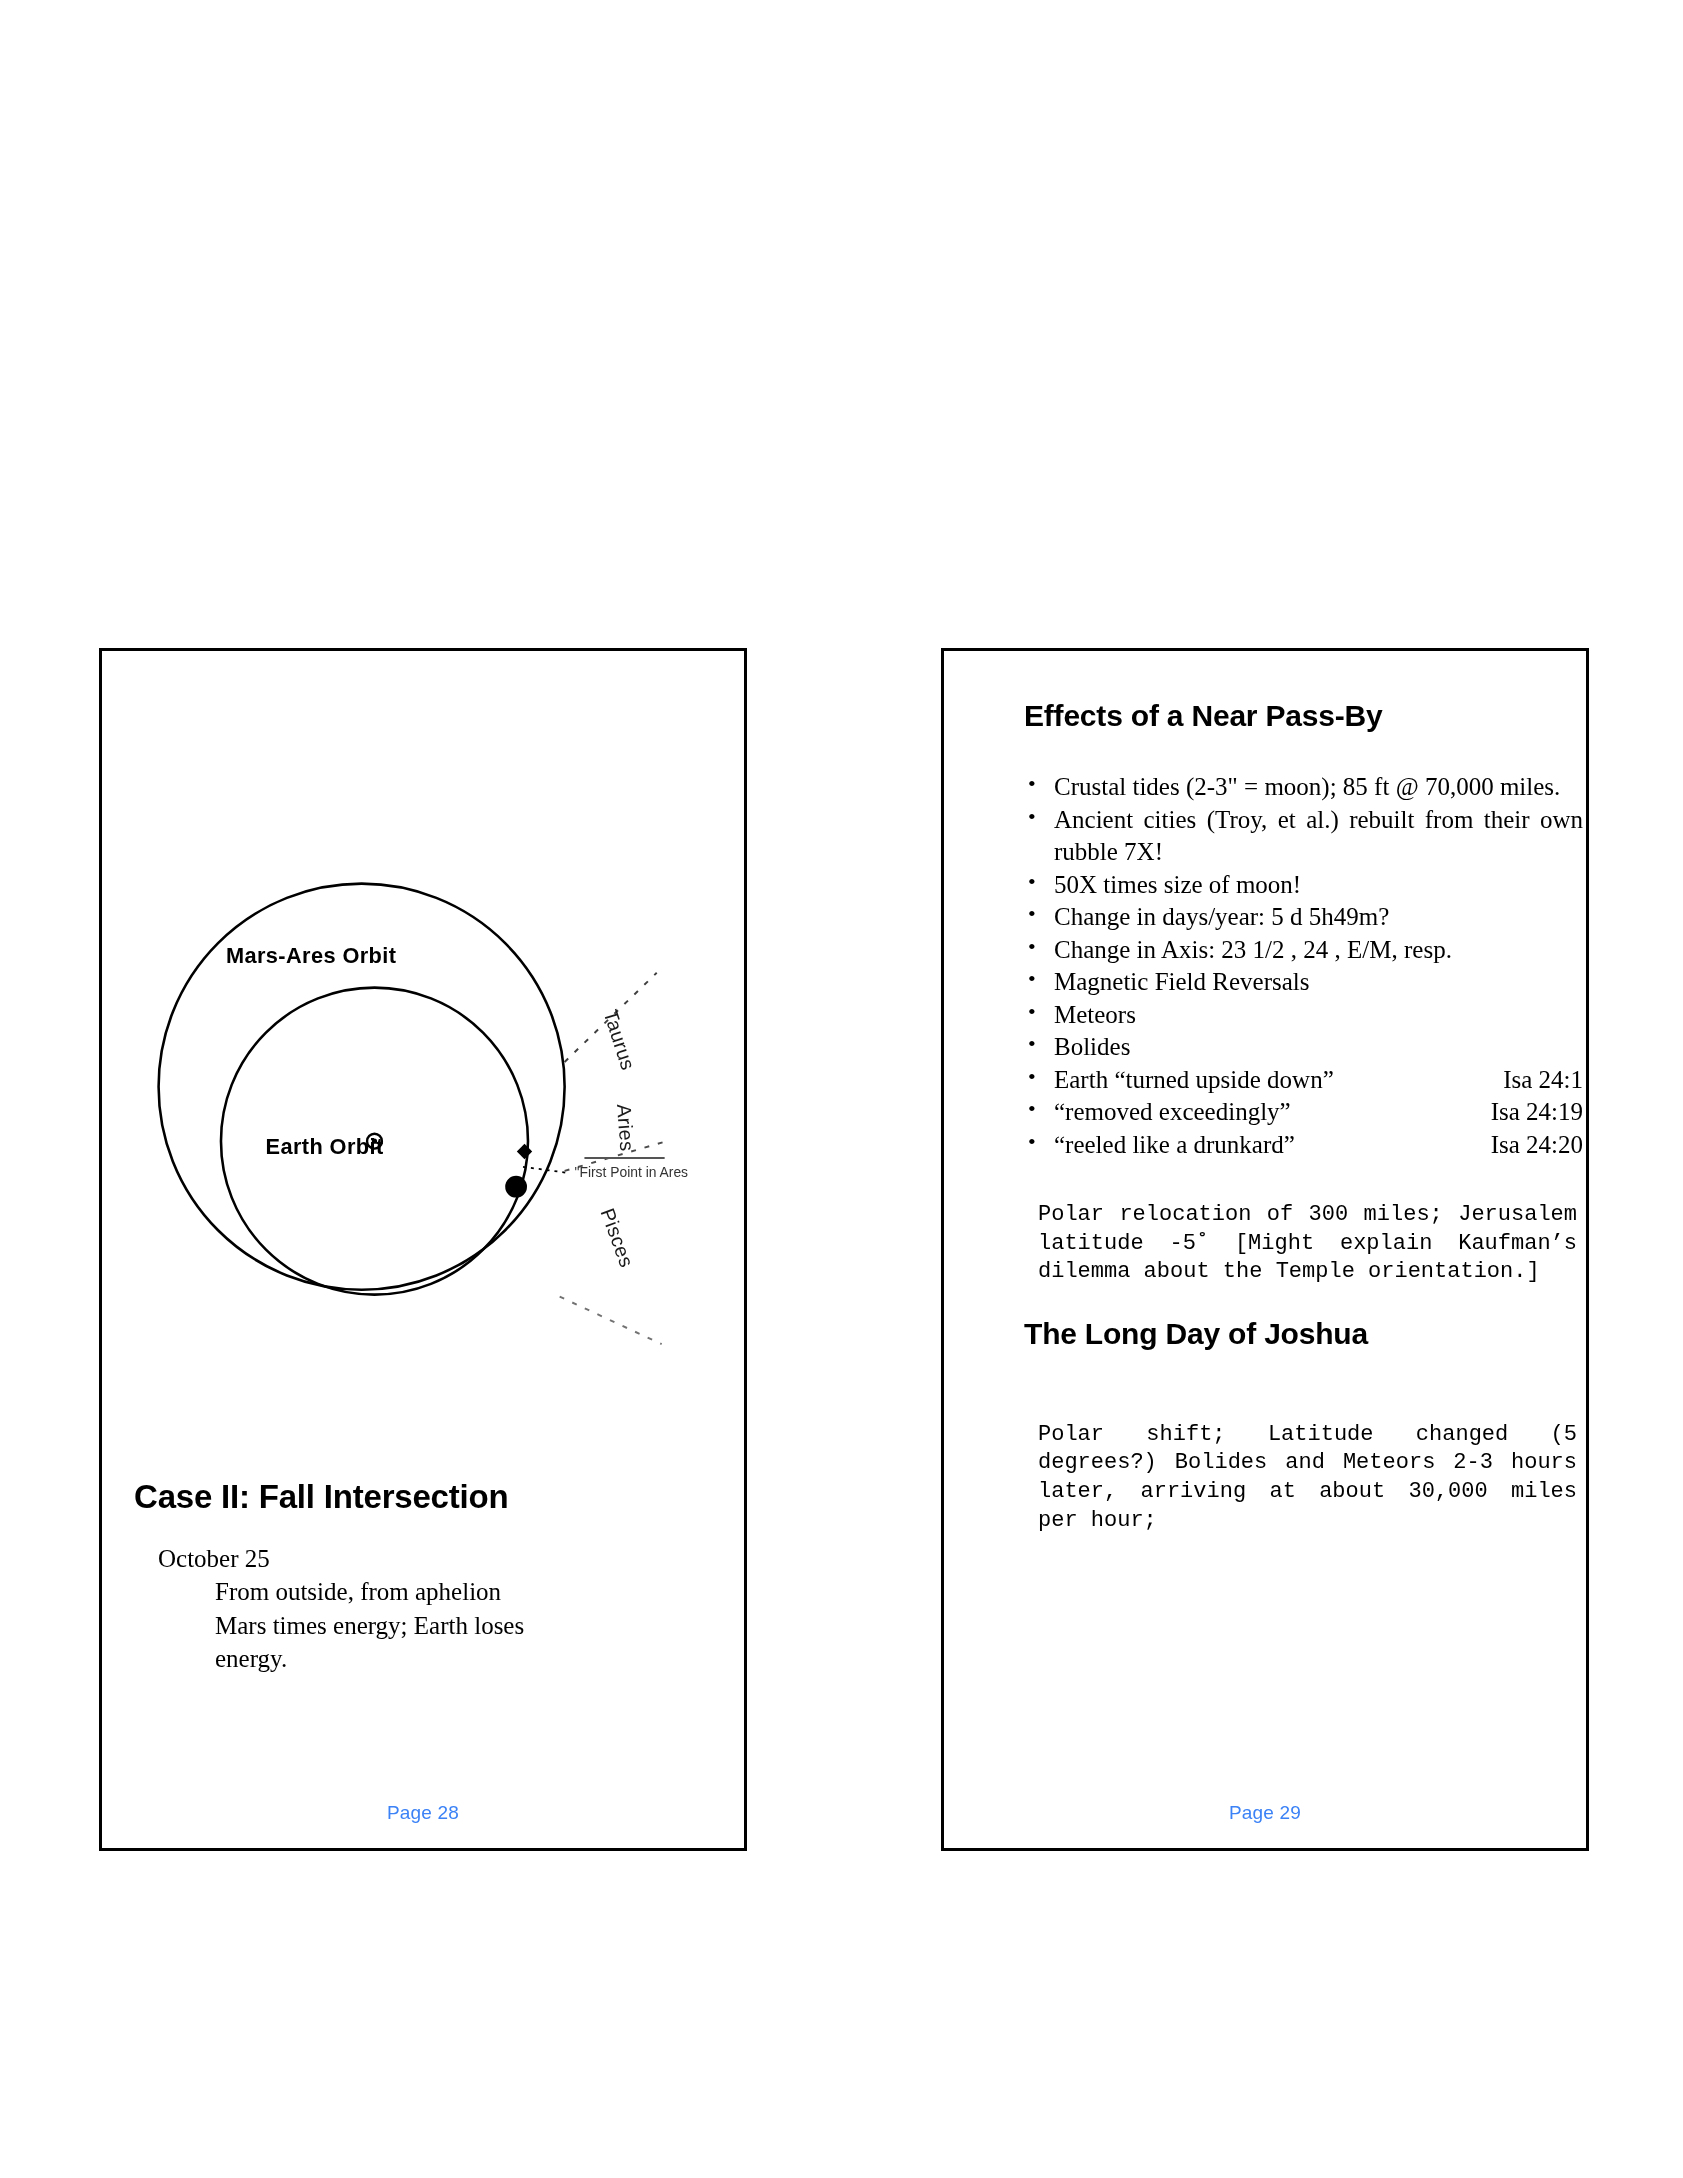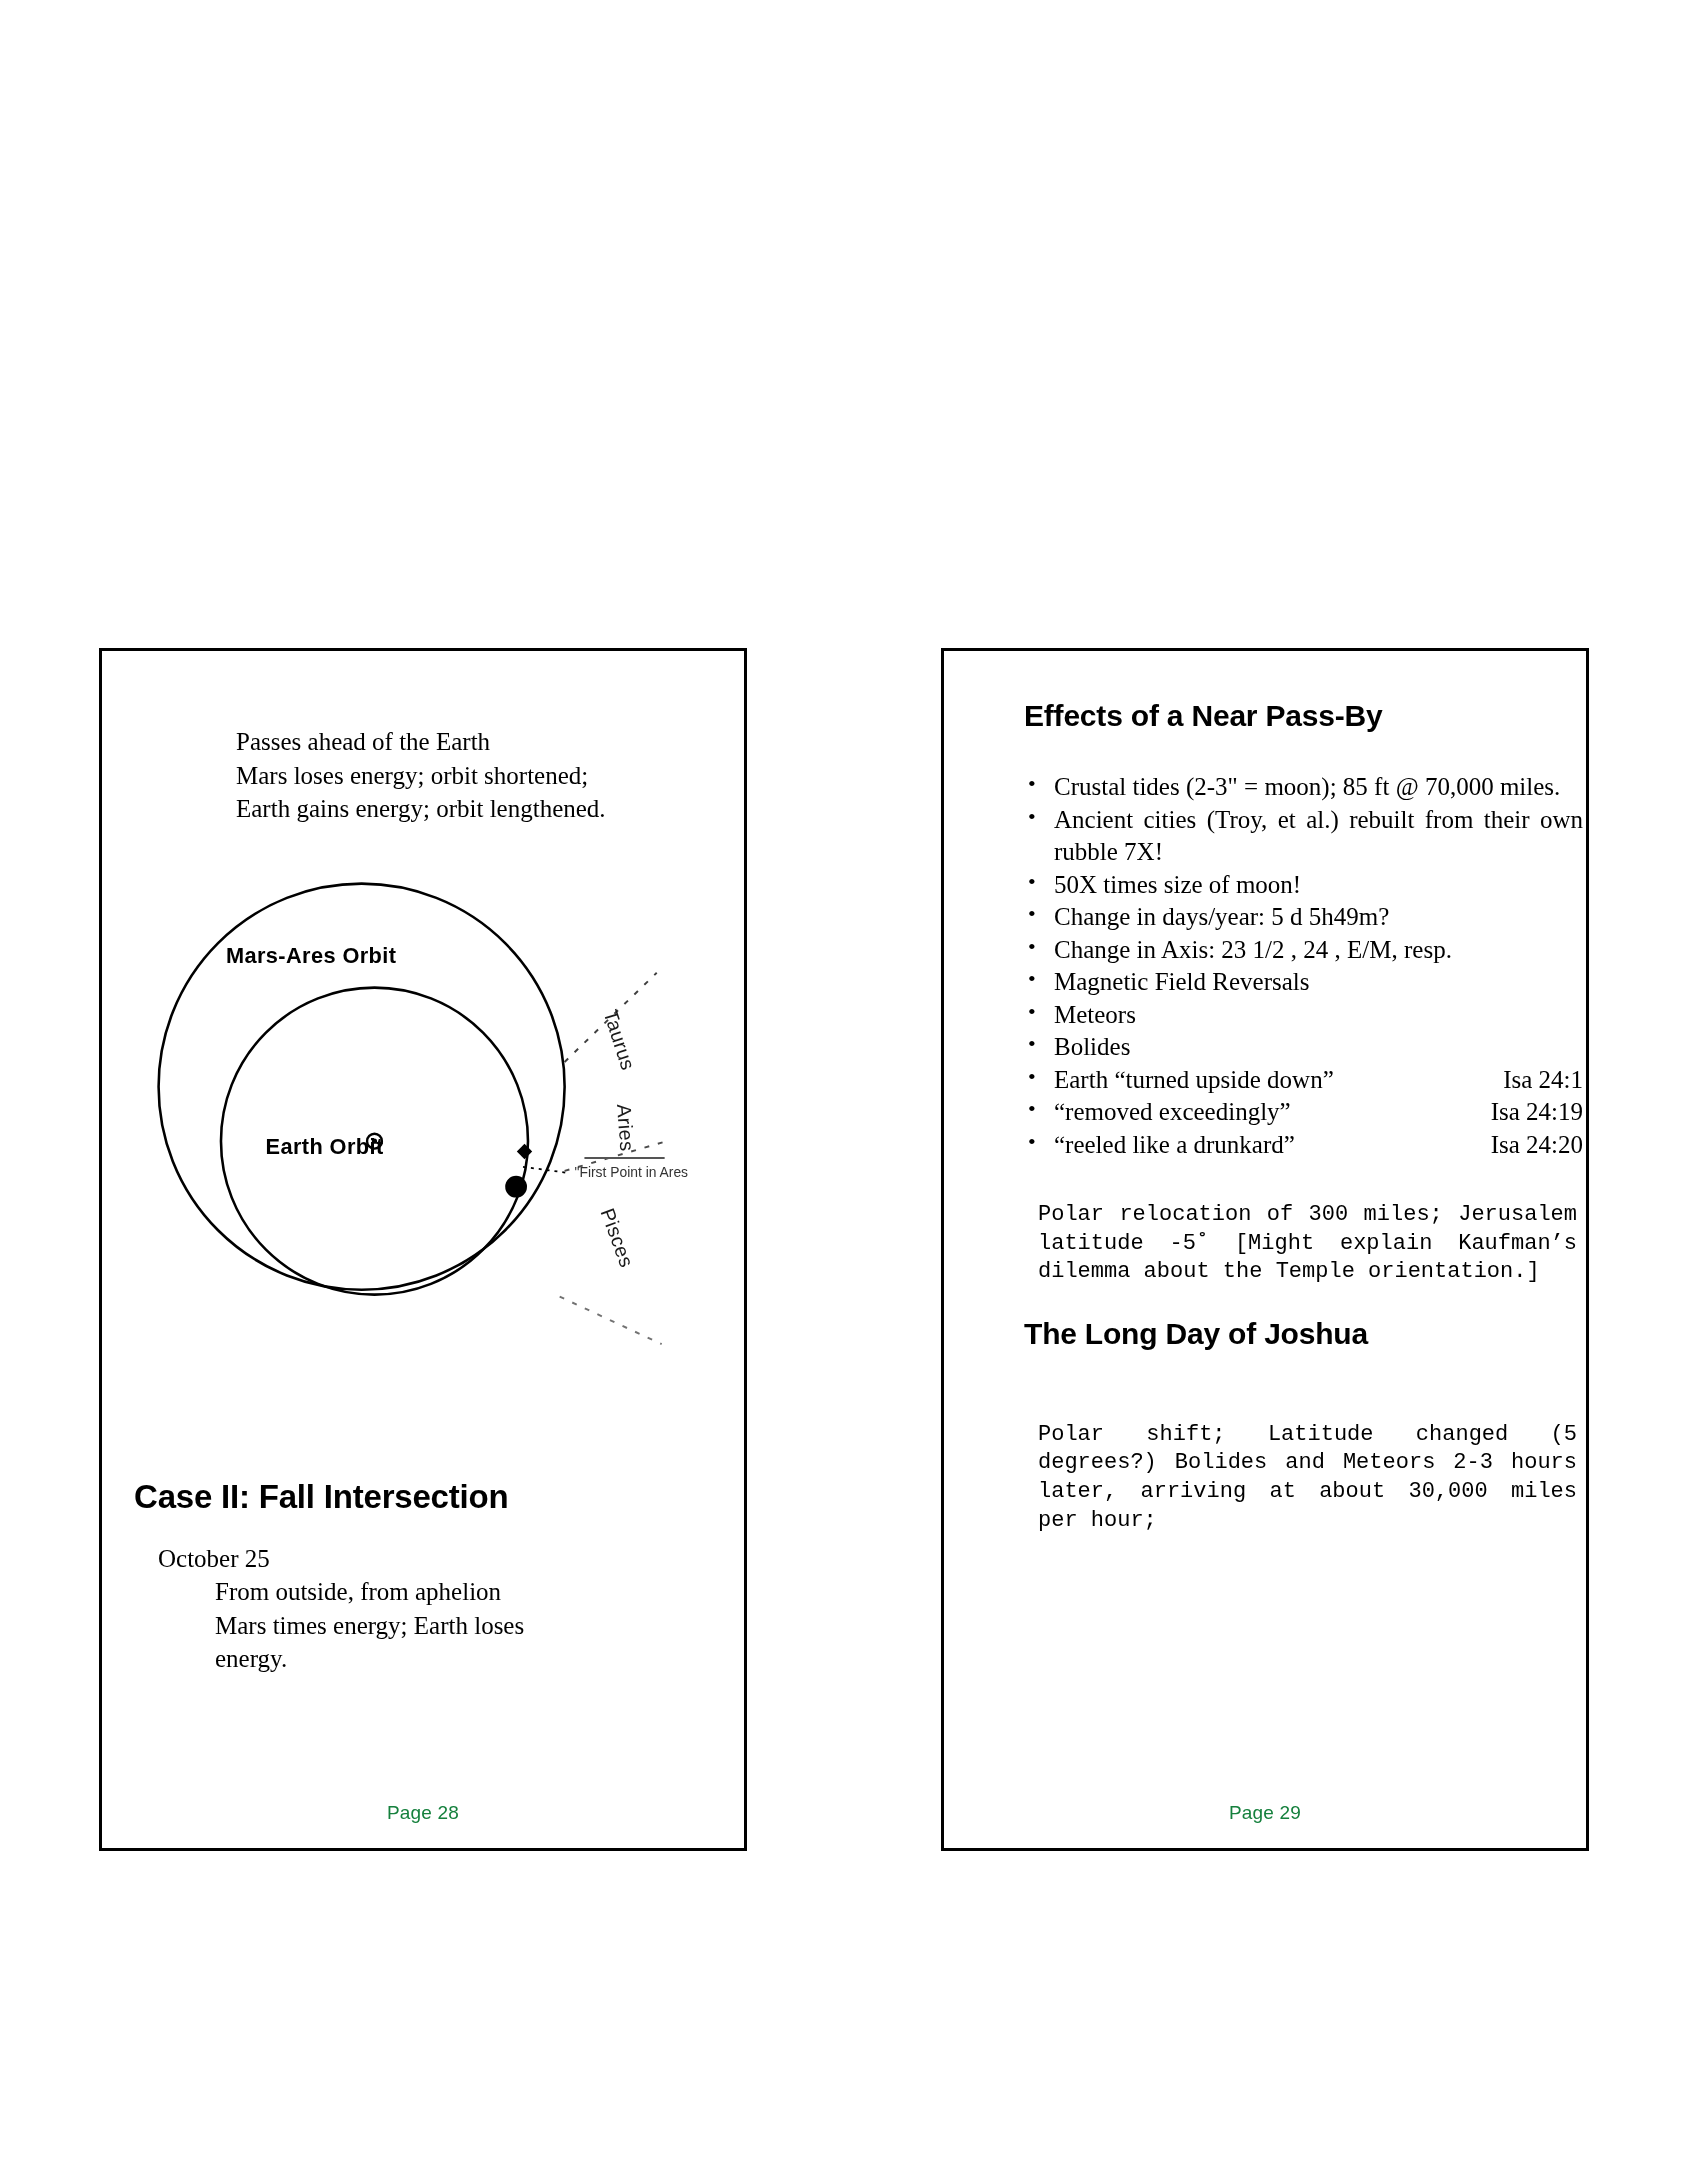--- a/index.html
+++ b/index.html
@@ -28,21 +28,21 @@
 
   .page-footer {
     position: absolute;
     bottom: 24px;
     left: 0;
     width: 100%;
     text-align: center;
     font-family: "Liberation Sans", sans-serif;
     font-size: 19px;
     letter-spacing: 0.2px;
-    color: #15803d;
+    color: #3b82f6;
   }
 
   
   .intro-block {
     position: absolute;
     left: 134px;
     top: 74px;
     font-size: 25px;
     line-height: 1.34;
     white-space: nowrap;
@@ -156,25 +156,20 @@
     font-size: 22px;
     fill: #000000;
     letter-spacing: 0.4px;
   }
 </style>
 </head>
 <body>
 
 <div class="page-frame" id="page-left">
 
-  <div class="intro-block">
-    <div>Passes ahead of the Earth</div>
-    <div>Mars loses energy; orbit shortened;</div>
-    <div>Earth gains energy; orbit lengthened.</div>
-  </div>
 
   <div class="diagram">
     <svg width="643" height="614" viewBox="0 0 649 620" xmlns="http://www.w3.org/2000/svg">
 
       <ellipse cx="262" cy="240" rx="205" ry="205" fill="none" stroke="#000" stroke-width="2.6"></ellipse>
 
       <ellipse cx="275" cy="295" rx="155" ry="155" fill="none" stroke="#000" stroke-width="2.6"></ellipse>
 
       <line x1="467" y1="215" x2="560" y2="125" stroke="#000" stroke-width="2" stroke-dasharray="5 9" opacity="0.75"></line>
       <line x1="467" y1="325" x2="570" y2="295" stroke="#000" stroke-width="2" stroke-dasharray="5 9" opacity="0.7"></line>

